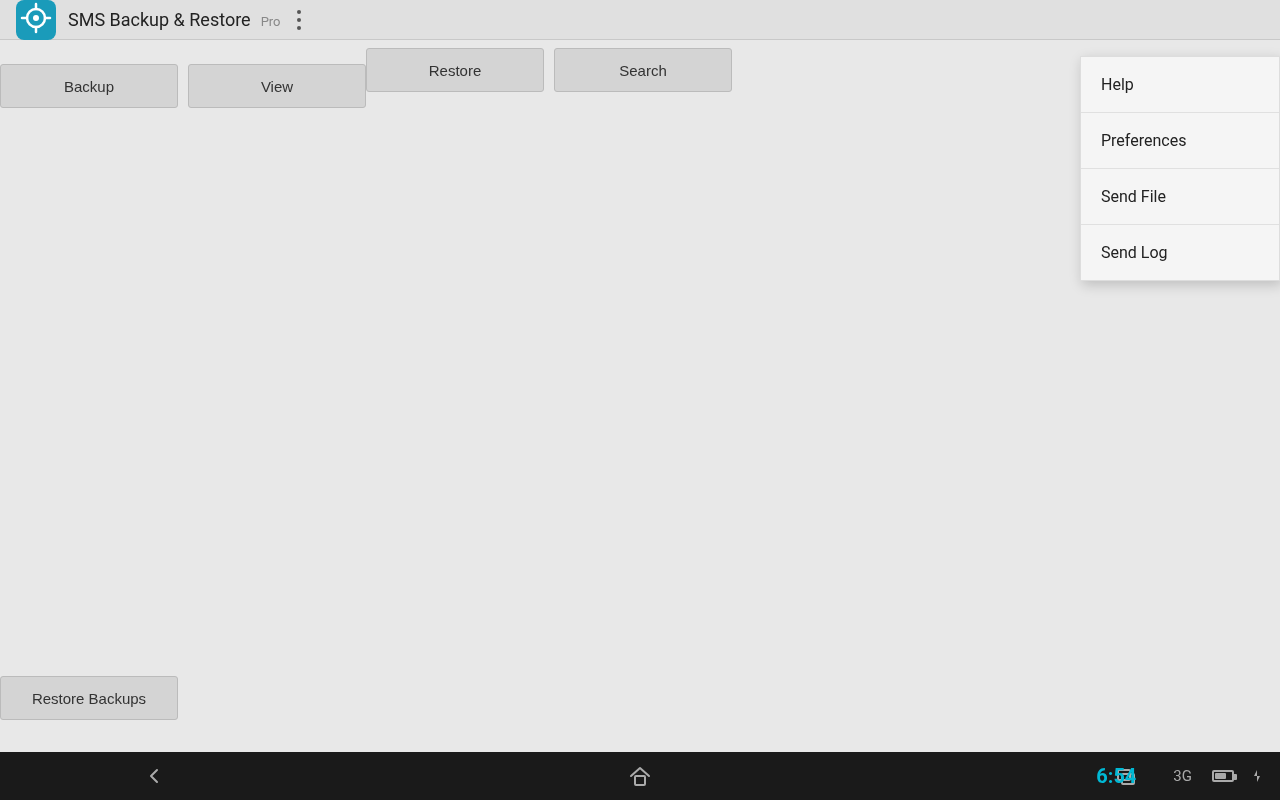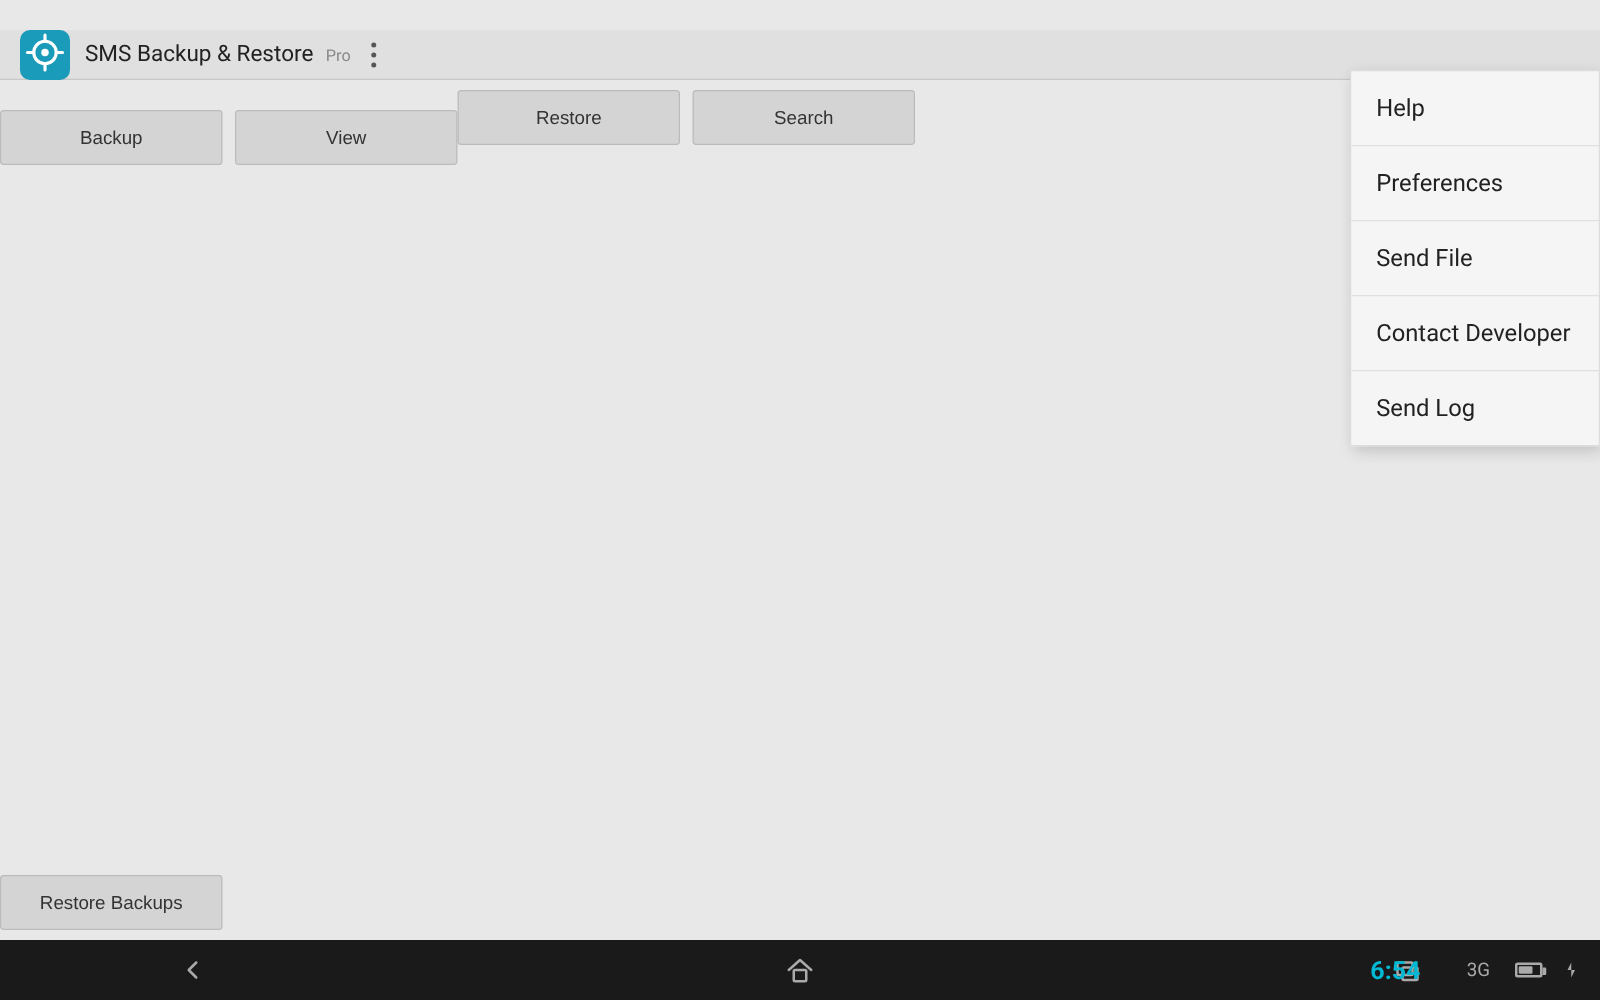--- a/index.html
+++ b/index.html
@@ -17,21 +17,20 @@
     #action-bar {
       width: 100%;
       height: 40px;
       background: #e0e0e0;
       display: flex;
       align-items: center;
       padding: 0 16px;
       border-bottom: 1px solid #c8c8c8;
       position: relative;
       z-index: 10;
-      margin-top: 24px;
     }
 
     #app-icon {
       width: 40px;
       height: 40px;
       margin-right: 12px;
       flex-shrink: 0;
     }
 
     #overflow-menu-btn {
@@ -98,21 +97,21 @@
       right: 0;
       width: 200px;
       background: #f5f5f5;
       border: 1px solid #ddd;
       box-shadow: 2px 4px 12px rgba(0,0,0,0.18);
       z-index: 100;
     }
 
     .menu-item {
       padding: 18px 20px;
-      font-size: 19px;
+      font-size: 16px;
       color: #222;
       cursor: pointer;
       border-bottom: 1px solid #e0e0e0;
     }
 
     .menu-item:last-child {
       border-bottom: none;
     }
 
     
@@ -210,21 +209,20 @@
     <div class="dot"></div>
     <div class="dot"></div>
     <div class="dot"></div>
   </div>
 </div>
 
 <div id="overflow-dropdown">
   <div class="menu-item">Help</div>
   <div class="menu-item">Preferences</div>
   <div class="menu-item">Send File</div>
-  <div class="menu-item">Contact Developer</div>
   <div class="menu-item">Send Log</div>
 </div>
 
 <div id="main-content">
 
   <div id="top-buttons">
     <button class="action-btn">Backup</button>
     <button class="action-btn">View</button>
   </div>
   <div style="display:flex; gap:10px; margin-top:8px;">

